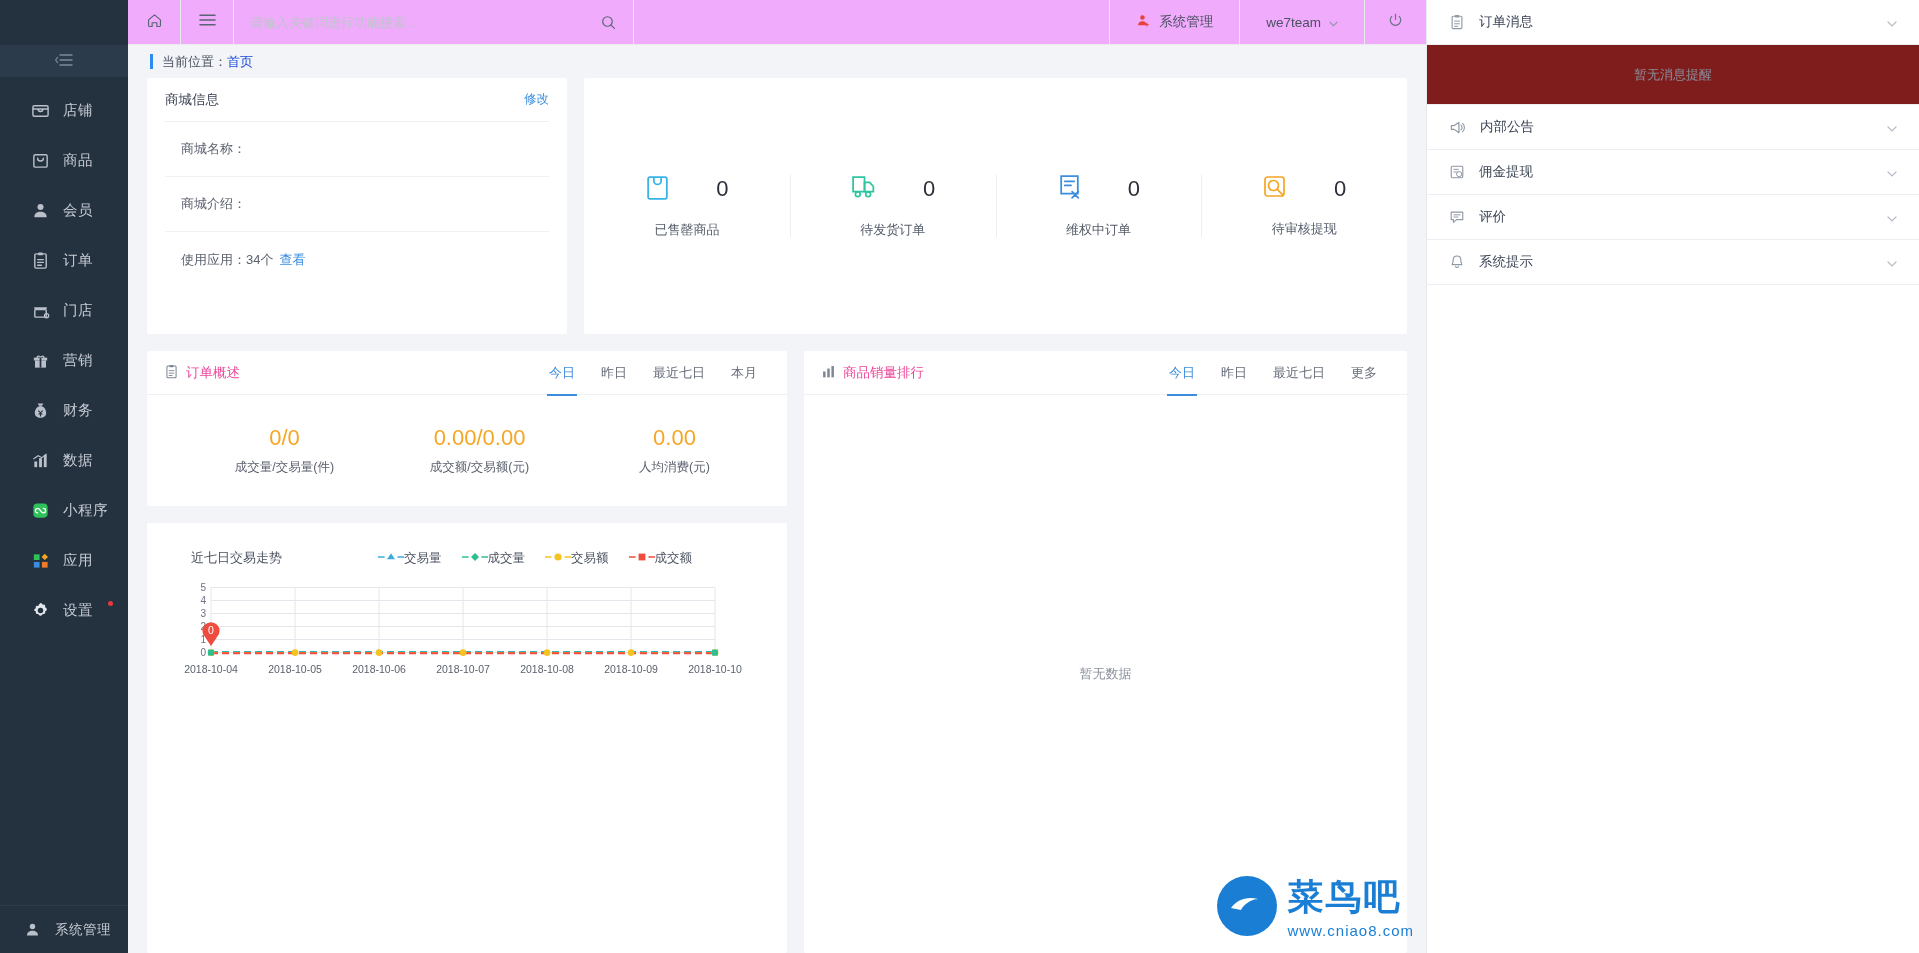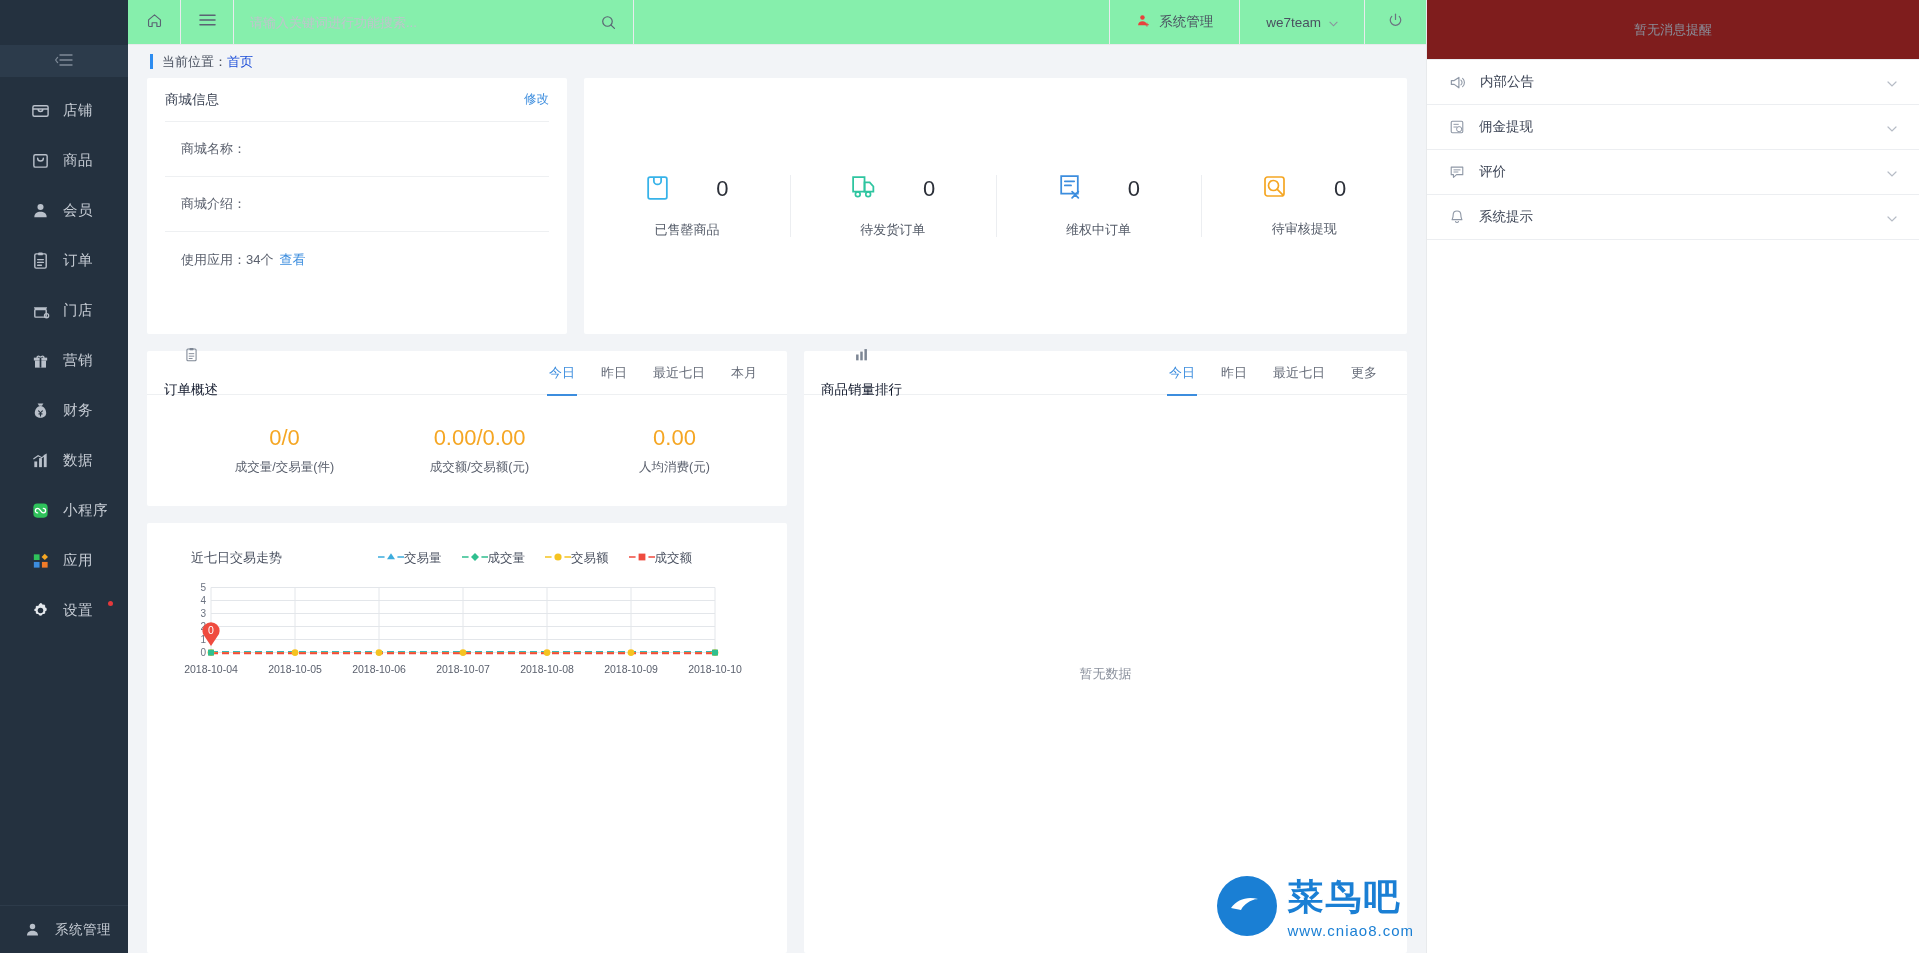--- a/index.html
+++ b/index.html
@@ -38,21 +38,21 @@
   .sb-bottom {
     height: 48px; display: flex; align-items: center; padding-left: 22px;
     cursor: pointer; border-top: 1px solid #2d3b4a;
   }
   .sb-bottom .sb-label { font-size: 13.5px; }
 
   
   .mainwrap { flex: 1; display: flex; flex-direction: column; min-width: 0; }
 
   .topbar {
-    height: 45px; background: #86efac; display: flex; align-items: stretch;
+    height: 45px; background: #f0abfc; display: flex; align-items: stretch;
     border-bottom: 1px solid #e8eaec; flex: 0 0 45px;
   }
   .tb-btn {
     width: 53px; display: flex; align-items: center; justify-content: center;
     border-right: 1px solid #e9ebee; cursor: pointer; color: #5a6373;
   }
   .tb-search {
     flex: 1; display: flex; align-items: center; max-width: 400px;
     padding: 0 16px; border-right: 1px solid #e9ebee;
   }
@@ -122,21 +122,21 @@
 
   
   .rowB { display: flex; gap: 17px; padding: 17px 19px 0 19px; flex: 1; min-height: 0; }
   .colL { width: 640px; flex: 0 0 640px; display: flex; flex-direction: column; gap: 17px; }
   .colR { flex: 1; }
 
   .panel-head {
     height: 44px; display: flex; align-items: center; justify-content: space-between;
     border-bottom: 1px solid #eef0f2; padding: 0 17px;
   }
-  .ph-title { display: flex; align-items: center; gap: 16px; font-size: 13.5px; color: #0f172a; flex-direction: column; }
+  .ph-title { display: flex; align-items: center; gap: 7px; font-size: 13.5px; color: #ec4899; }
   .tabs { display: flex; align-items: stretch; height: 44px; }
   .tab {
     padding: 0 13px; display: flex; align-items: center; font-size: 13px;
     color: #666c79; cursor: pointer; position: relative;
   }
   .tab.active { color: #3c8dde; }
   .tab.active::after {
     content: ""; position: absolute; left: 11px; right: 11px; bottom: -1px;
     height: 2px; background: #3c8dde;
   }
@@ -672,20 +672,35 @@
           <span class="wm-main">菜鸟吧</span>
           <span class="wm-sub">www.cniao8.com</span>
         </div>
       </div>
 
     </div>
   </div>
 
   <div class="rightpanel">
 
+    <div class="rp-item">
+      <span class="rp-ico">
+        <svg width="16" height="16" viewBox="0 0 18 18">
+            <rect x="3.5" y="2.5" width="11" height="14" rx="1.2" fill="none" stroke="#8f98a6" stroke-width="1.25"></rect>
+            <rect x="6.6" y="1.2" width="4.8" height="2.6" rx=".8" fill="#8f98a6"></rect>
+            <path d="M6.2 8h5.6M6.2 11h5.6M6.2 13.8h3.6" stroke="#8f98a6" stroke-width="1.1" stroke-linecap="round"></path>
+          </svg>
+      </span>
+      <span class="rp-label">订单消息</span>
+      <span class="rp-chev">
+        <svg width="10" height="6" viewBox="0 0 10 6">
+            <path d="M1 1l4 4 4-4" stroke="#b6bcc6" stroke-width="1.2" fill="none" stroke-linecap="round"></path>
+          </svg>
+      </span>
+    </div>
     <div class="rp-empty">暂无消息提醒</div>
 
     <div class="rp-item">
       <span class="rp-ico">
         <svg width="17" height="17" viewBox="0 0 18 18">
             <path d="M2.5 7h3l5-3.4v11L5.5 11h-3z" fill="none" stroke="#8f98a6" stroke-width="1.25" stroke-linejoin="round"></path>
             <path d="M12.6 6.4a3.4 3.4 0 0 1 0 5.2M14.4 4.6a6 6 0 0 1 0 8.8" fill="none" stroke="#8f98a6" stroke-width="1.15" stroke-linecap="round"></path>
           </svg>
       </span>
       <span class="rp-label">内部公告</span>

